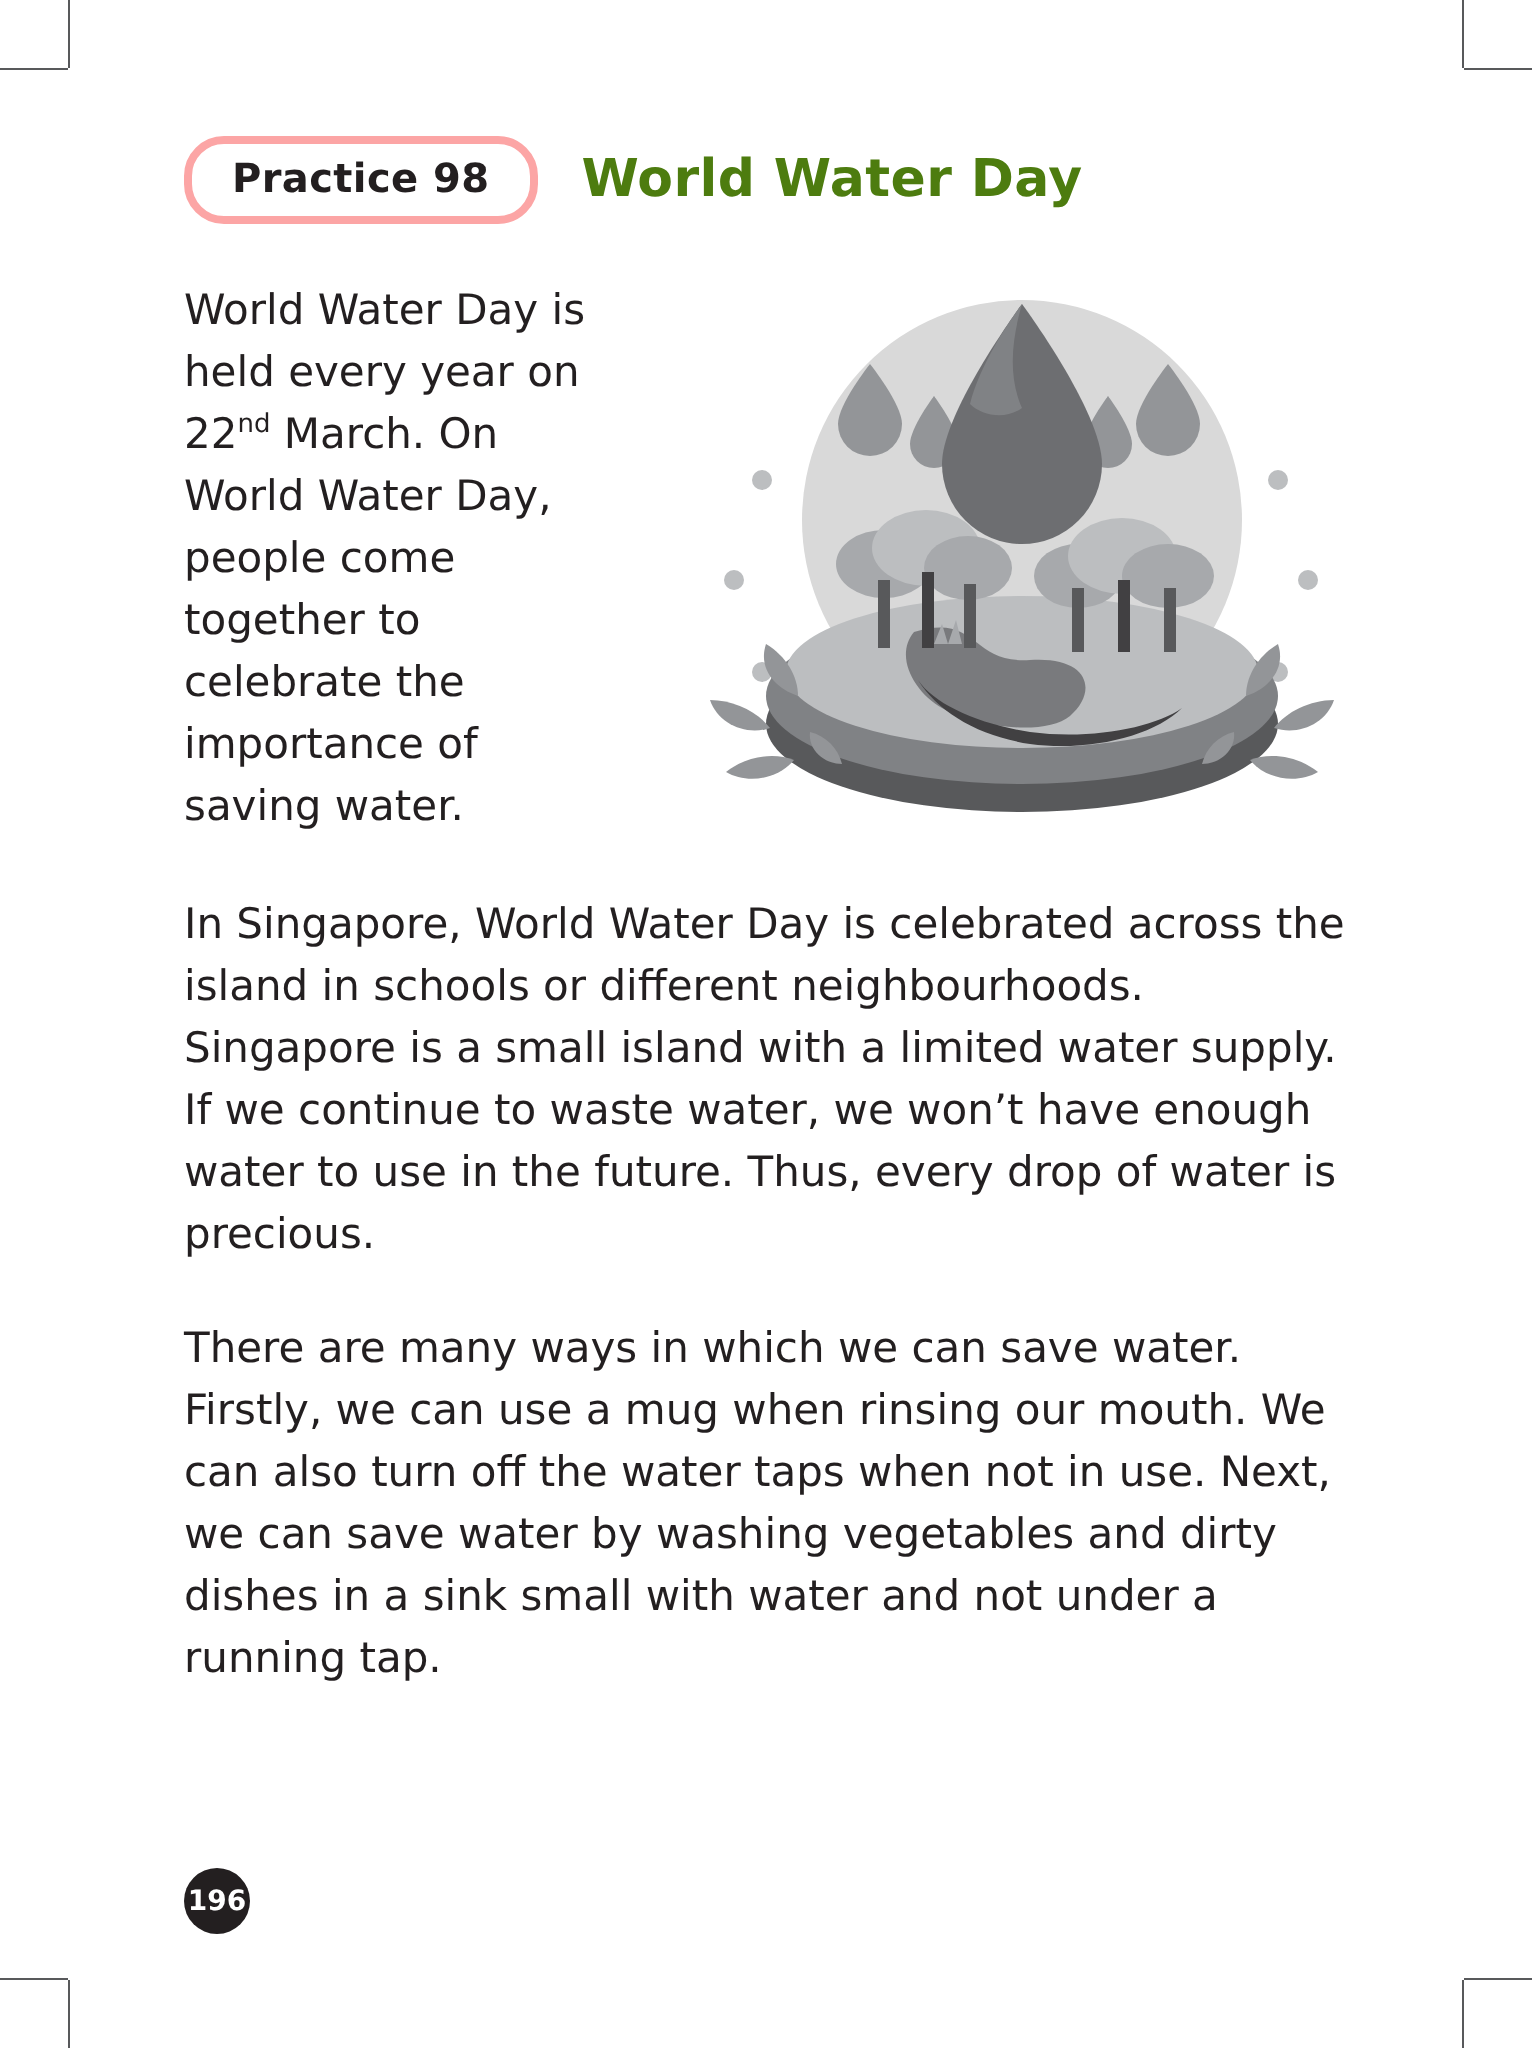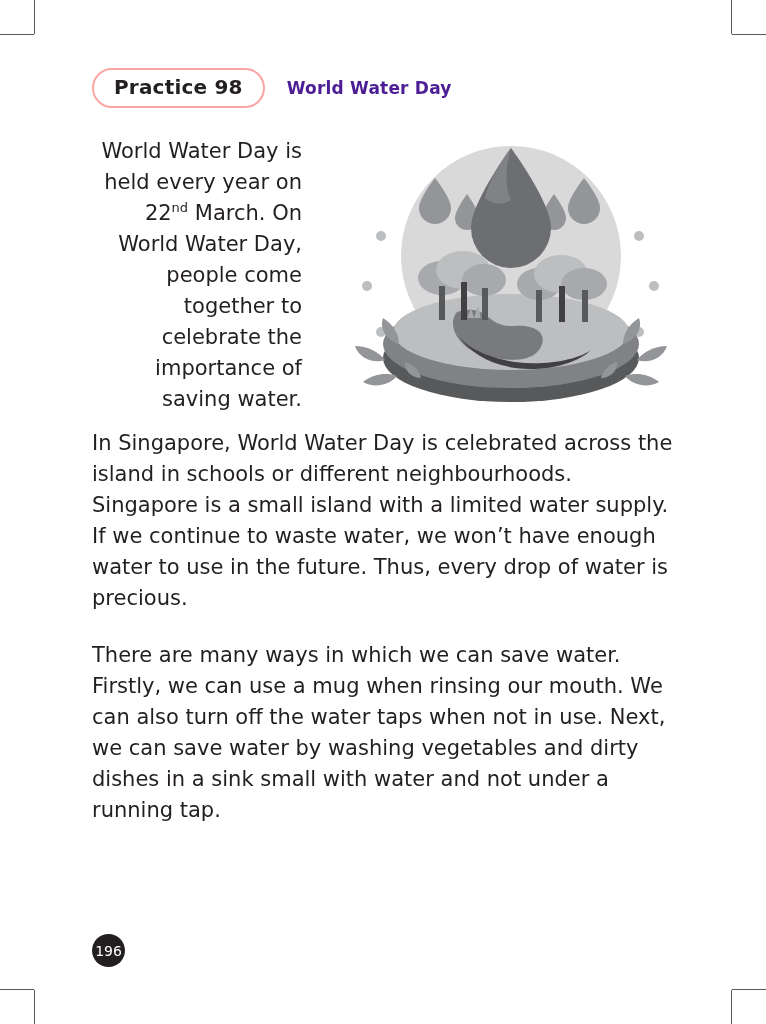--- a/index.html
+++ b/index.html
@@ -41,48 +41,47 @@
   }
 
   
   .header {
     display: flex;
     align-items: center;
     gap: 22px;
     margin-bottom: 28px;
   }
   .practice-badge {
-    border: 2px solid #fca5a5;
+    border: 4px solid #fca5a5;
     border-radius: 20px;
     padding: 7px 20px 9px 20px;
     font-size: 20px;
     font-weight: bold;
     letter-spacing: .2px;
     color: #231f20;
     line-height: 1;
     white-space: nowrap;
   }
   .title {
-    font-size: 17px;
+    font-size: 26px;
     font-weight: bold;
-    color: #4c1d95;
+    color: #4d7c0f;
     letter-spacing: .2px;
   }
 
   
   .intro-block {
     position: relative;
     min-height: 268px;
   }
   .intro-text {
     width: 210px;
     font-size: 21px;
     line-height: 31px;
     color: #231f20;
-    text-align: right;
   }
   .intro-text sup {
     font-size: 13px;
     vertical-align: super;
     line-height: 0;
   }
 
   .illustration {
     position: absolute;
     right: -10px;
@@ -90,34 +89,34 @@
     width: 345px;
     height: 275px;
   }
 
   p.para {
     font-size: 21px;
     line-height: 31px;
     color: #231f20;
     margin: 0 0 26px 0;
   }
-  p.para.first-after { margin-top: 13px; }
+  p.para.first-after { margin-top: 28px; }
 
   
   .page-number {
     position: absolute;
     left: 92px;
     top: 934px;
     width: 33px;
     height: 33px;
     border-radius: 50%;
     background: #231f20;
     color: #ffffff;
     font-size: 14px;
-    font-weight: normal;
+    font-weight: bold;
     display: flex;
     align-items: center;
     justify-content: center;
   }
 </style>
 </head>
 <body>
 
 <div class="crop v crop-tl-v"></div>
 <div class="crop h crop-tl-h"></div>

